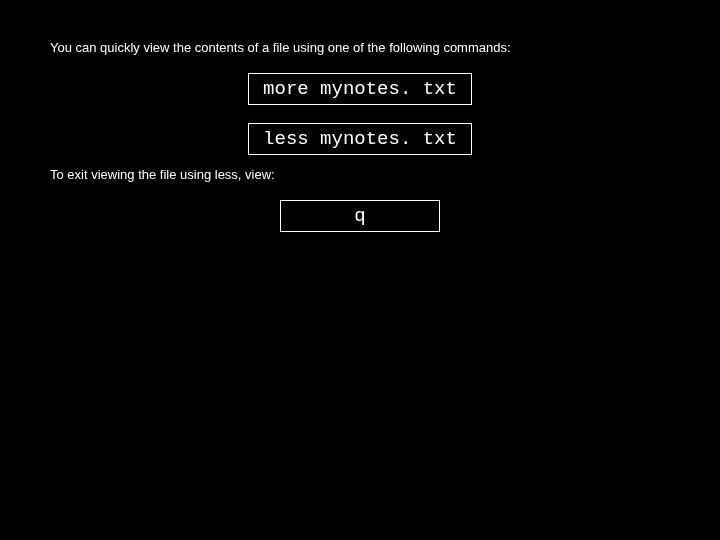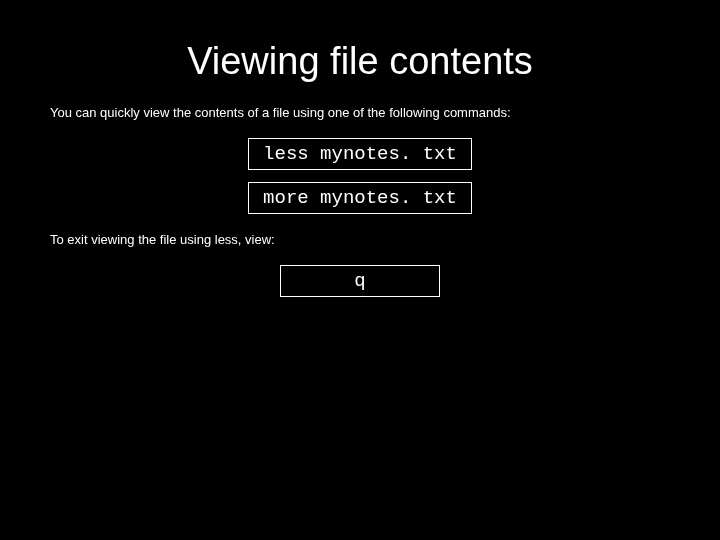--- a/index.html
+++ b/index.html
@@ -49,30 +49,29 @@
   }
   .gap-after {
     margin-bottom: 18px;
   }
 </style>
 </head>
 <body>
 
 <div class="slide">
 
-  <h1 class="title">Viewing file contents</h1>
 
   <p class="body-text">You can quickly view the contents of a file using one of the following commands:</p>
 
+  <div class="cmd-wrap gap-after">
+    <div class="cmd">more mynotes. txt</div>
+  </div>
+
   <div class="cmd-wrap">
     <div class="cmd">less mynotes. txt</div>
-  </div>
-
-  <div class="cmd-wrap gap-after">
-    <div class="cmd">more mynotes. txt</div>
   </div>
 
   <p class="body-text">To exit viewing the file using less, view:</p>
 
   <div class="cmd-wrap">
     <div class="cmd narrow">q</div>
   </div>
 
 </div>
 

